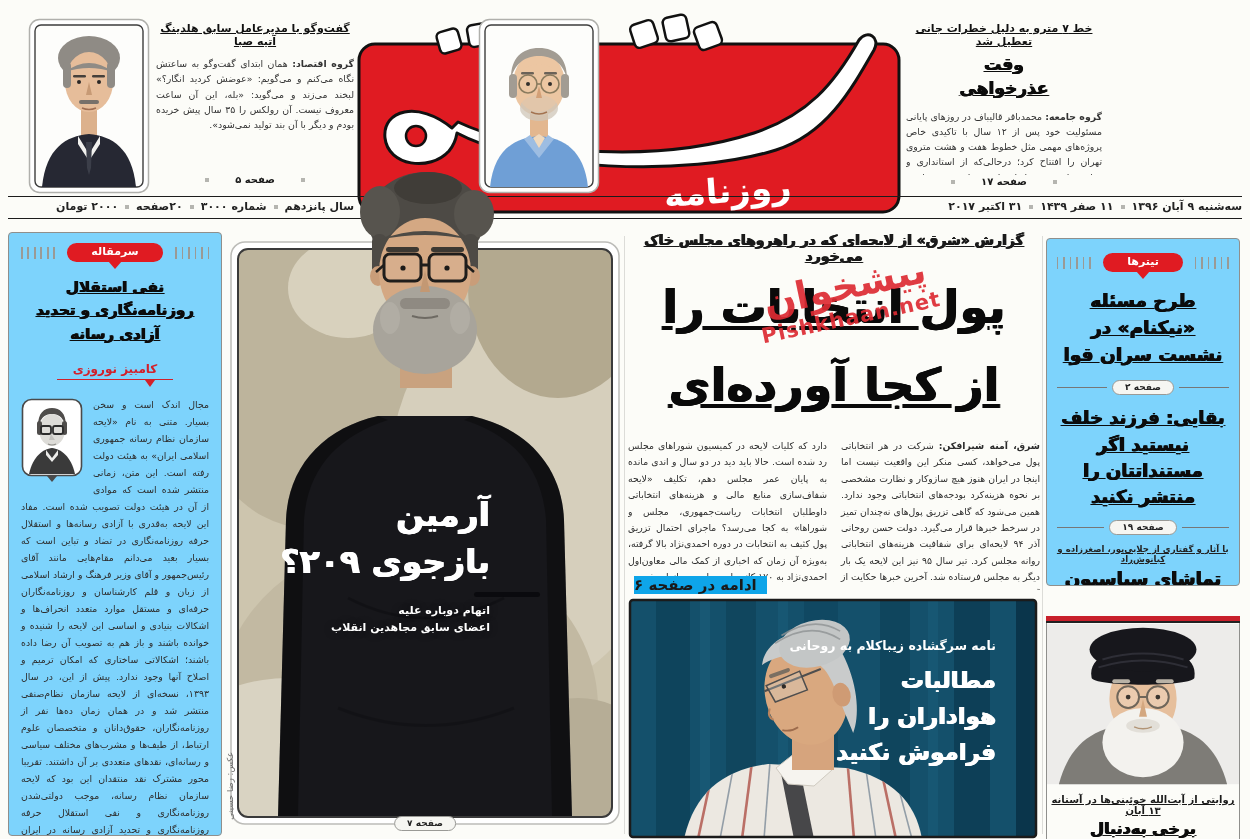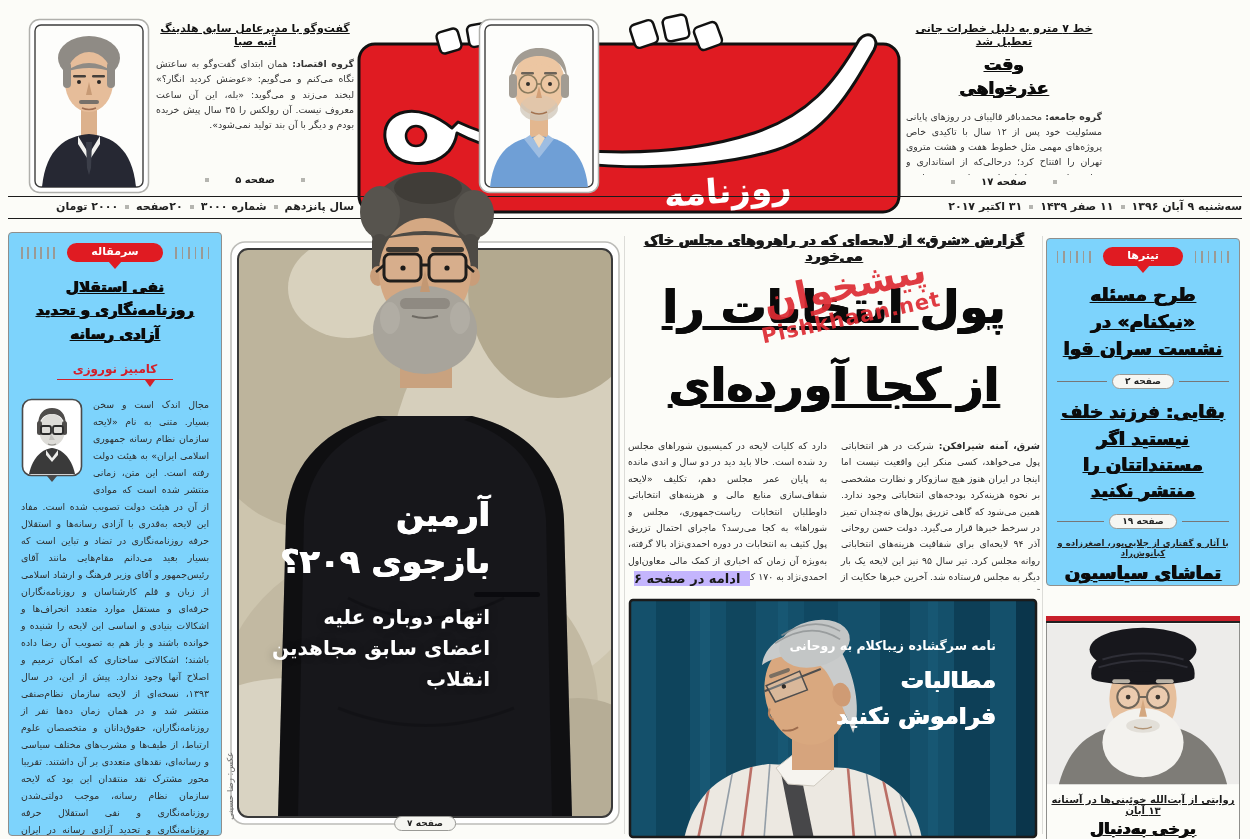--- a/index.html
+++ b/index.html
@@ -47,40 +47,40 @@
   .author::after { content:""; position:absolute; right:18px; bottom:-8px; border:5px solid transparent; border-top:7px solid #d2202a; border-bottom:0; }
   #editorial .ed-body { font-size:9.4px; line-height:17px; color:#2d2d2d; margin-top:16px; }
   .ed-photo { float:left; margin:2px 10px 4px 0; }
 
   
   #lead { position:absolute; left:628px; top:232px; width:412px; height:362px; }
   .lead-kicker { font-size:14px; }
   .lead-h { font-size:46px; line-height:82px; color:#0a0a0a; margin-top:2px; }
   .lead-cols { position:absolute; top:206px; left:0; right:0; height:152px; display:flex; gap:14px; overflow:hidden; }
   .lead-col { flex:1; font-size:9.3px; line-height:16.4px; color:#2c2c2c; }
-  .cont { position:absolute; bottom:8px; left:6px; background:#c4b5fd; font-size:13px; padding-right:10px; }
+  .cont { position:absolute; bottom:0; left:6px; background:#0ea5e9; font-size:15px; padding-right:10px; }
   .watermark { position:absolute; top:34px; right:58px; width:270px; text-align:center; transform:rotate(-12deg); color:#dd2b33; opacity:.92; pointer-events:none; }
   .wm-fa { font-size:38px; font-weight:bold; line-height:40px; }
   .wm-en { font-size:21px; font-weight:bold; letter-spacing:1px; font-family:"DejaVu Sans", sans-serif; }
 
   
   #center-photo { position:absolute; left:228px; top:168px; width:394px; height:668px; }
   .armin-cap { position:absolute; top:330px; right:132px; width:226px; text-align:right; color:#fff; text-shadow:0 0 8px rgba(0,0,0,.35); }
   .armin-l { font-size:33px; line-height:1.0; }
-  .armin-sub { margin-top:24px; font-size:20px; line-height:1.55; }
+  .armin-sub { margin-top:24px; font-size:11px; line-height:1.55; }
   .tab-pill { position:absolute; bottom:5px; left:50%; transform:translateX(-50%); }
   .photo-credit { position:absolute; left:-3px; bottom:16px; writing-mode:vertical-rl; transform:rotate(180deg); font-size:8.5px; color:#666; }
 
   
   #ziba { position:absolute; left:628px; top:598px; width:410px; height:241px; }
   .ziba-kick { position:absolute; top:40px; right:42px; font-size:12.5px; font-weight:bold; color:#fff; }
   .ziba-h { position:absolute; top:64px; right:42px; text-align:right; color:#fff; font-size:23px; line-height:36px; }
 
   
-  #titrha { left:1046px; right:10px; top:238px; height:348px; padding:8px 10px; display:flex; flex-direction:column; overflow:hidden; }
+  #titrha { left:1046px; right:10px; top:238px; height:348px; padding:14px 10px; display:flex; flex-direction:column; overflow:hidden; }
   .t-h { font-size:18.5px; line-height:1.45; color:#0c0c0c; }
   .t-kick { font-size:8.6px; font-weight:bold; color:#222; }
 
   
   #cleric { position:absolute; left:1046px; top:616px; width:194px; height:249px; }
   .redbar { height:7px; background:#c8202b; border-bottom:2px solid #222; }
   .cleric-body { border:1px solid #8f8f8c; border-top:none; border-radius:0 0 8px 8px; height:242px; overflow:hidden; background:#fcfcf8; }
   .cleric-kick { font-size:10px; font-weight:bold; margin-top:5px; }
   .cleric-h { font-size:16px; line-height:1.4; margin-top:2px; color:#0c0c0c; }
 
@@ -367,20 +367,21 @@
           <circle cx="158" cy="84" r="2.2" fill="#2e2a26"></circle>
           <path d="M 139 102 Q 134 110 140 114" stroke="#b9835d" stroke-width="2" fill="none"></path>
           <path d="M 146 126 Q 154 130 162 127" stroke="#9c6b4c" stroke-width="1.8" fill="none"></path>
         </g>
       </g>
       <rect x="2" y="2" width="406" height="237" rx="3" fill="none" stroke="#1b1b1b" stroke-width="2.5"></rect>
     </svg>
     <div class="ziba-kick">نامه سرگشاده زیباکلام به روحانی</div>
     <div class="ziba-h hv">
       <div>مطالبات</div>
+      <div>هواداران را</div>
       <div>فراموش نکنید</div>
     </div>
   </div>
 
   <div id="titrha" class="rbox">
     <div class="boxhead">
       <i class="hatch"></i>
       <span class="redpill">تیترها</span>
       <i class="hatch"></i>
     </div>

